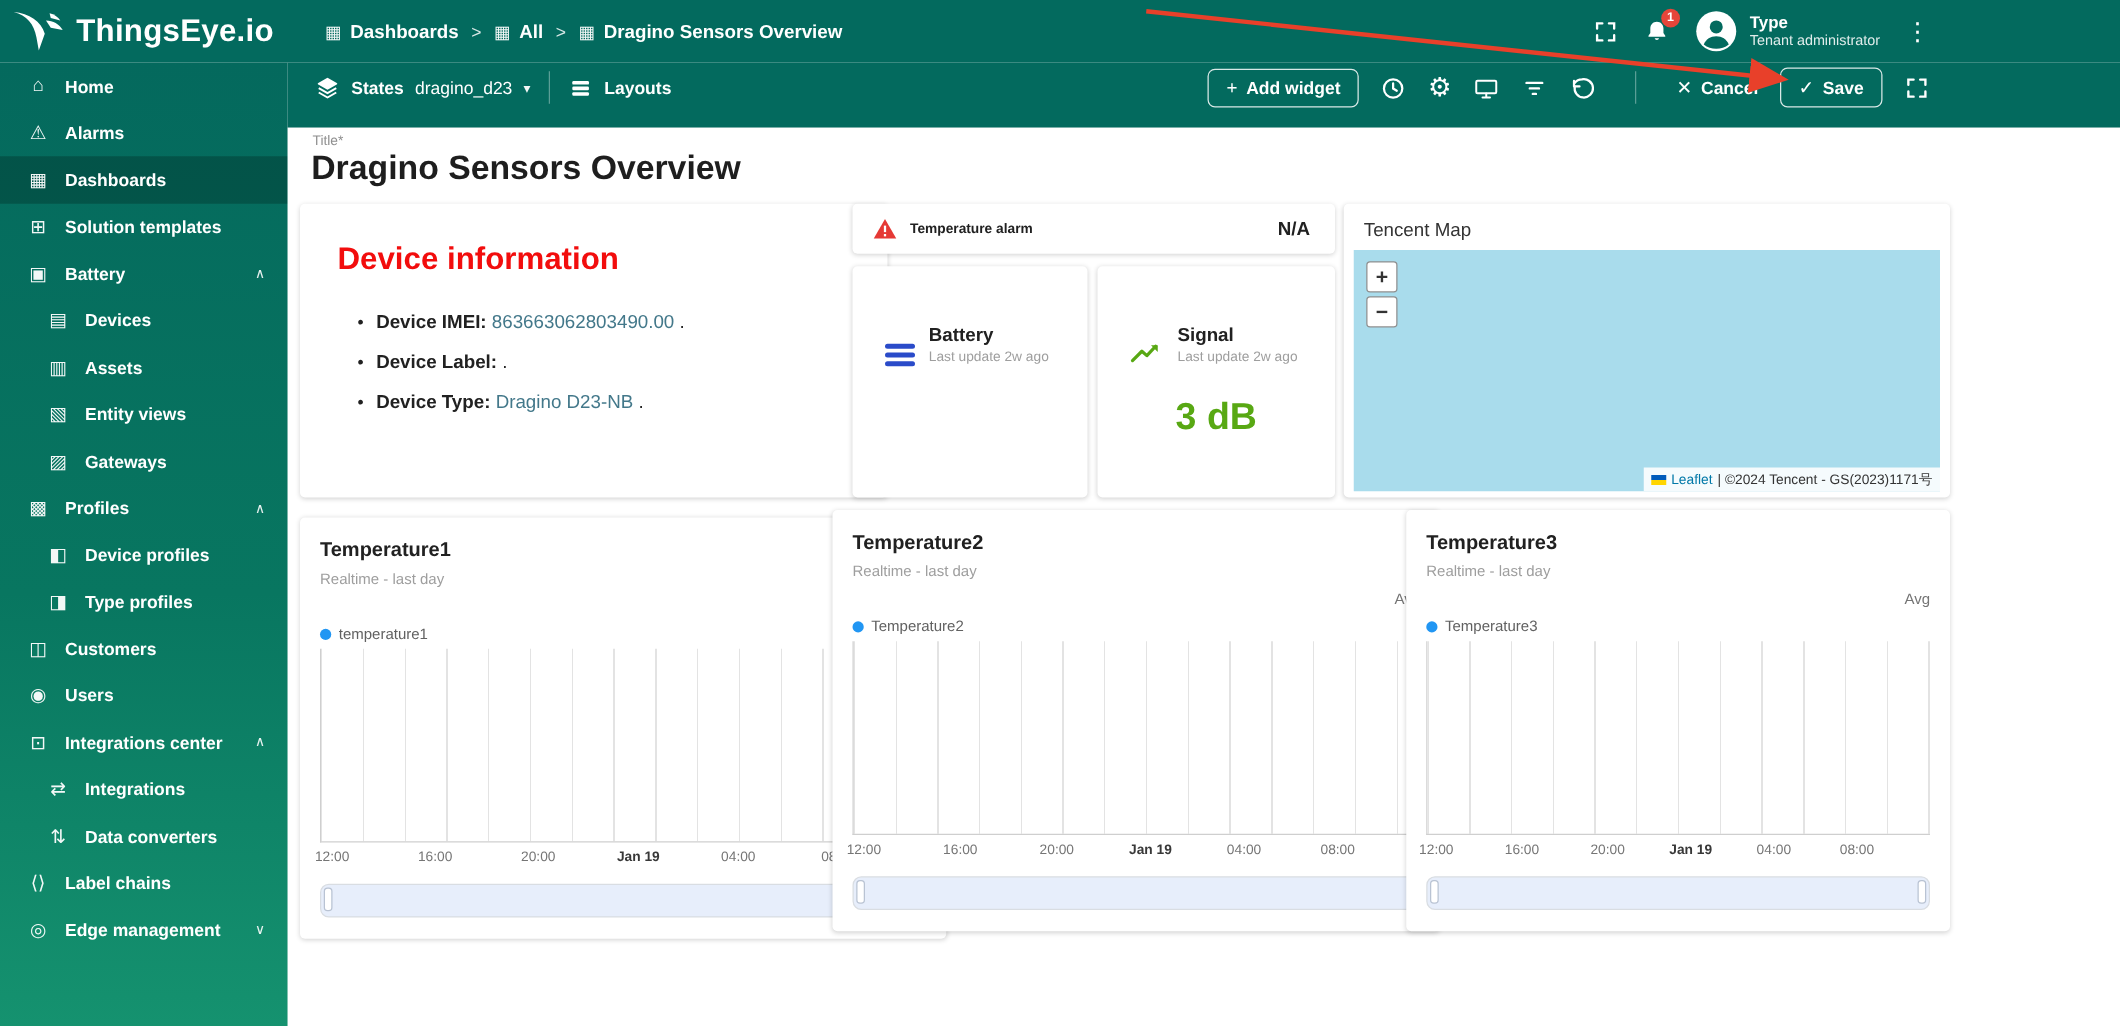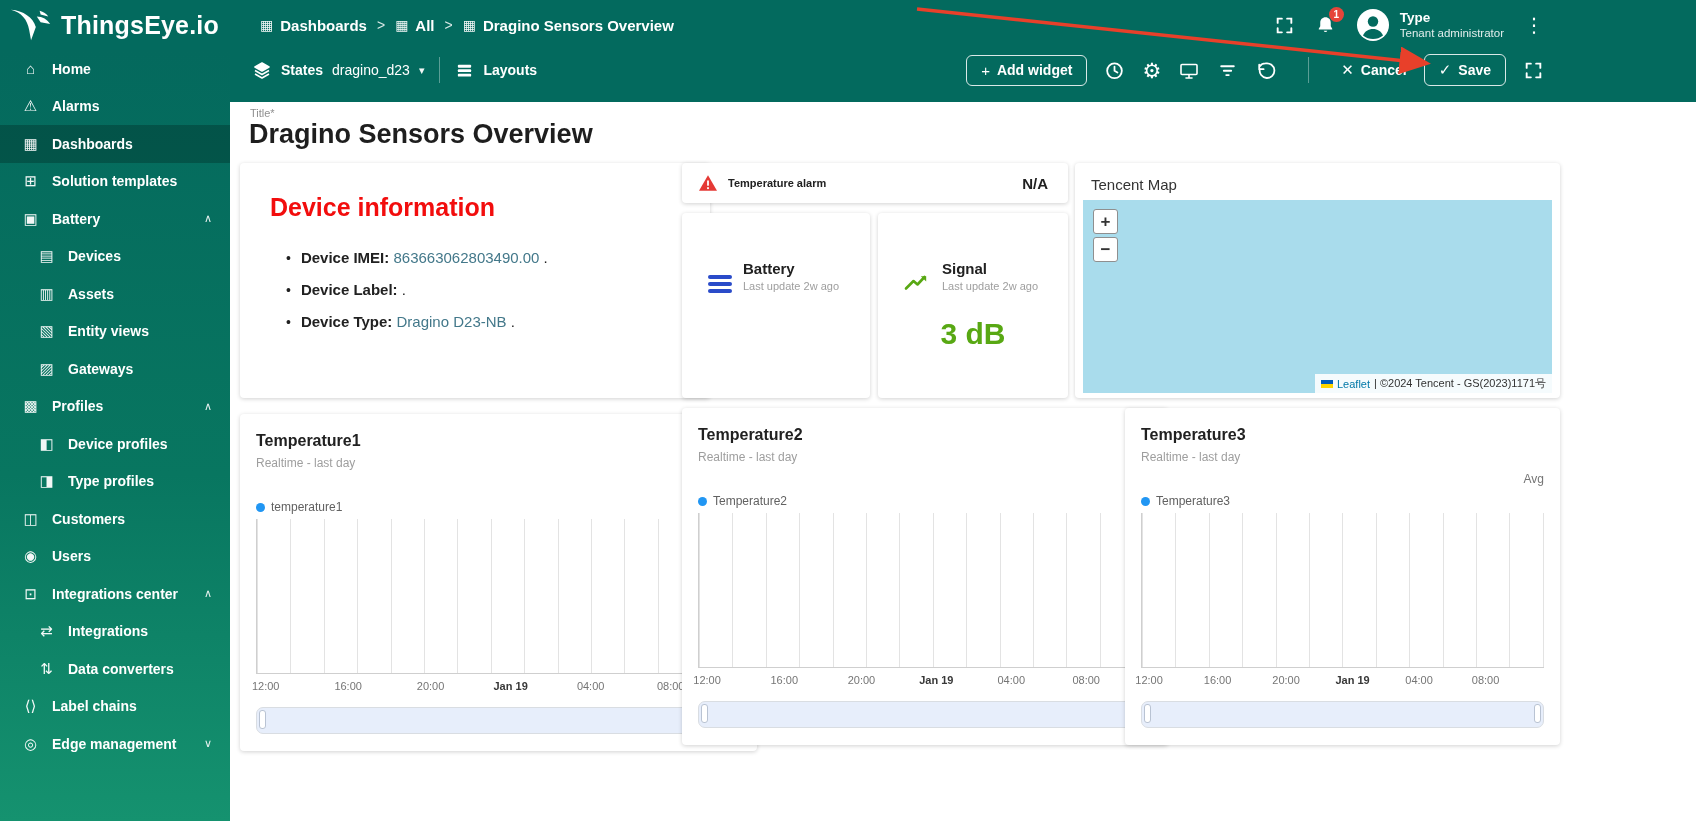--- a/index.html
+++ b/index.html
@@ -406,21 +406,21 @@
       <span style="left:52.5%" class="bold">Jan 19</span>
       <span style="left:69%">04:00</span>
       <span style="left:85.5%">08:00</span>
     </div>
     <div class="c-range">
       <span class="handle left"></span>
       <span class="handle right"></span>
     </div>
   </section>
 
-  <section class="card" style="left:452px;top:306px;width:486px;height:337px">
+  <section class="card" style="left:436px;top:306px;width:486px;height:337px">
     <h3 class="c-title">Temperature2</h3>
     <div class="c-sub">Realtime - last day</div>
     <div class="c-avg">Avg</div>
     <div class="c-legend">
       <span class="dot"></span>
       <span>Temperature2</span>
     </div>
     <div class="c-plot"></div>
     <div class="c-xticks">
       <span style="left:2%">12:00</span>

